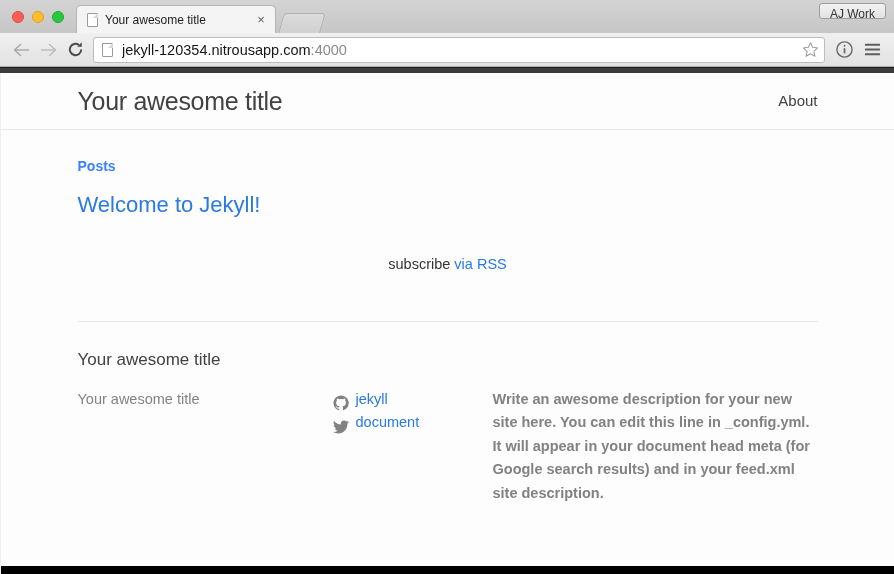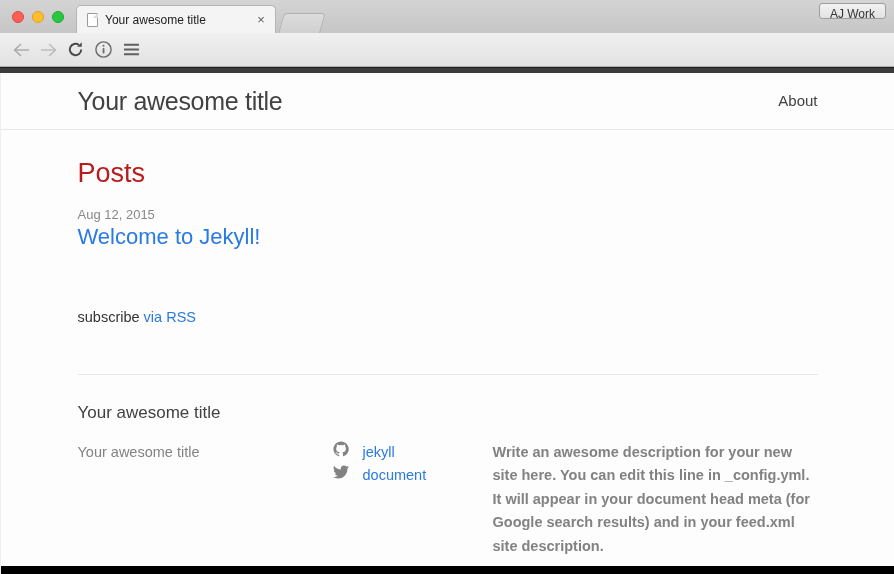--- a/index.html
+++ b/index.html
@@ -197,63 +197,64 @@
   }
   .site-nav a {
     font-size: 15px;
     color: #424242;
     text-decoration: none;
     cursor: pointer;
   }
 
   .page-content { padding-top: 28px; }
   .post-list-heading {
-    font-size: 27px;
-    font-weight: normal;
-    color: #b91c1c;
+    font-size: 14px;
+    font-weight: bold;
+    color: #3b82f6;
     margin-bottom: 18px;
   }
   .post-meta {
     font-size: 13px;
     color: #888;
     display: block;
     margin-bottom: 2px;
   }
   .post-link {
     font-size: 22px;
     color: #2a7ae2;
     text-decoration: none;
     display: inline-block;
     cursor: pointer;
   }
   .rss-subscribe {
-    margin-top: 59px;
+    margin-top: 38px;
     font-size: 14.5px;
     color: #333;
+    text-align: center;
   }
   .rss-subscribe a { color: #2a7ae2; text-decoration: none; cursor: pointer; }
 
   .site-footer {
     border-top: 1px solid #e8e8e8;
     margin-top: 49px;
     padding-top: 28px;
   }
   .footer-heading {
     font-size: 17px;
     font-weight: normal;
     color: #424242;
     margin-bottom: 18px;
   }
   .footer-cols { display: flex; }
   .footer-col-1 { width: 255px; }
   .footer-col-2 { width: 160px; }
   .footer-col-3 { width: 325px; font-weight: bold; }
   .contact-list, .social-list { list-style: none; font-size: 14.5px; color: #828282; line-height: 1.62; }
   .contact-list a, .social-list a { color: #2a7ae2; text-decoration: none; cursor: pointer; }
-  .social-list li { display: flex; align-items: flex-start; gap: 14px; }
+  .social-list li { display: flex; align-items: flex-end; gap: 7px; }
   .social-list svg { flex: 0 0 auto; display: block; }
   .footer-desc { font-size: 14.5px; color: #828282; line-height: 1.62; }
 
   .bottom-bar {
     position: absolute;
     left: 0; bottom: 0;
     width: 894px; height: 9px;
     background: #000;
   }
 </style>
@@ -293,20 +294,27 @@
         <path d="M1.5 7 H15.2" fill="none" stroke="#bcbcbc" stroke-width="1.6" stroke-linecap="round"></path>
       </svg>
     </div>
     <div class="nav-btn">
       <svg width="17" height="17" viewBox="0 0 18 18" aria-hidden="true">
         <path d="M15 9 A6 6 0 1 1 12.6 4.2" fill="none" stroke="#4a4a4a" stroke-width="2.1" stroke-linecap="butt"></path>
         <path d="M15.6 1.2 L15.6 6.0 L10.8 6.0 Z" fill="#4a4a4a"></path>
       </svg>
     </div>
 
+    <div class="urlbar">
+      <span class="url-favicon"></span>
+      <span class="url-text"><span>jekyll-120354.nitrousapp.com</span><span class="port">:4000</span></span>
+      <svg class="star-icon" width="17" height="17" viewBox="0 0 20 20" aria-hidden="true">
+        <path d="M10 2 L12.5 7.4 L18.4 8.1 L14 12.1 L15.2 18 L10 15 L4.8 18 L6 12.1 L1.6 8.1 L7.5 7.4 Z" fill="none" stroke="#9b9b9b" stroke-width="1.2" stroke-linejoin="round"></path>
+      </svg>
+    </div>
 
     <div class="tool-icon">
       <svg width="19" height="19" viewBox="0 0 20 20" aria-hidden="true">
         <circle cx="10" cy="10" r="8" fill="none" stroke="#6d6d6d" stroke-width="1.5"></circle>
         <circle cx="10" cy="6.1" r="1.05" fill="#6d6d6d"></circle>
         <rect x="9.1" y="8.3" width="1.9" height="6" rx="0.8" fill="#6d6d6d"></rect>
       </svg>
     </div>
     <div class="tool-icon">
       <svg width="17" height="15" viewBox="0 0 18 14" aria-hidden="true">
@@ -328,21 +336,20 @@
         <a>About</a>
       </nav>
     </div>
   </header>
 
   <main class="wrap page-content">
     <h2 class="post-list-heading">Posts</h2>
 
     <ul style="list-style:none;">
       <li>
-        <span class="post-meta">Aug 12, 2015</span>
         <a class="post-link">Welcome to Jekyll!</a>
       </li>
     </ul>
 
     <p class="rss-subscribe"><span>subscribe </span><a>via RSS</a></p>
 
     <footer class="site-footer">
       <h2 class="footer-heading">Your awesome title</h2>
 
       <div class="footer-cols">

